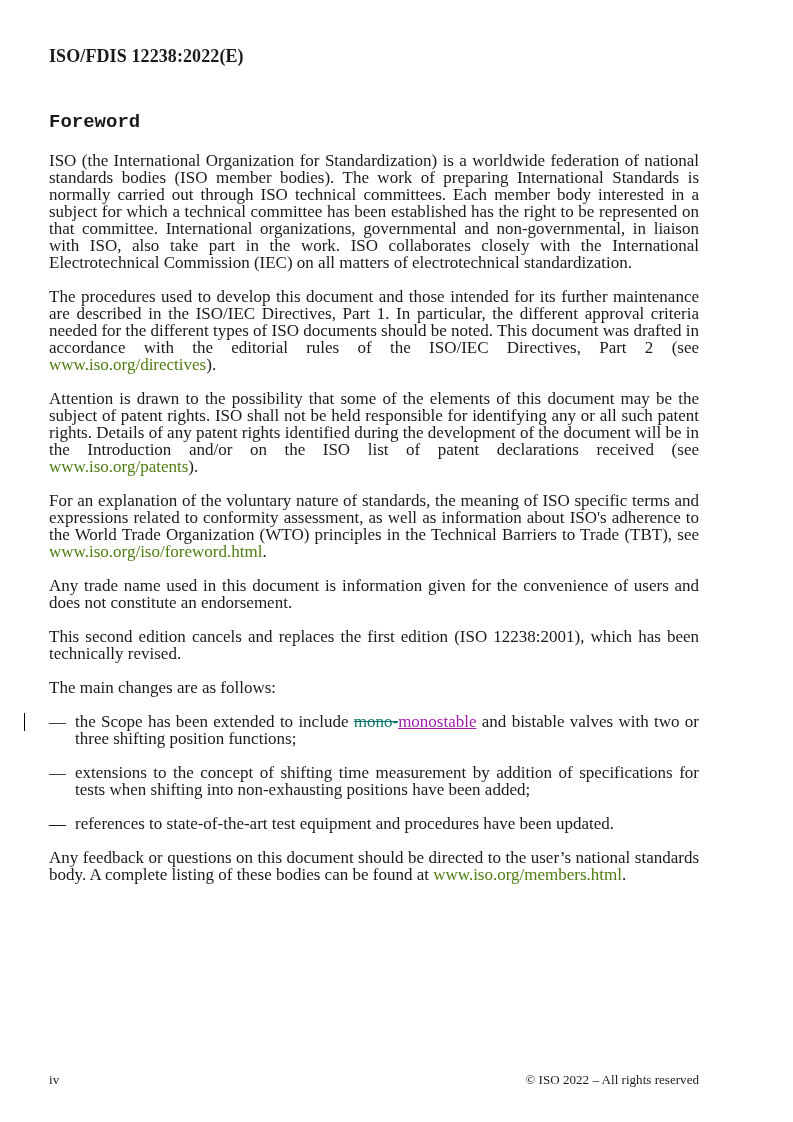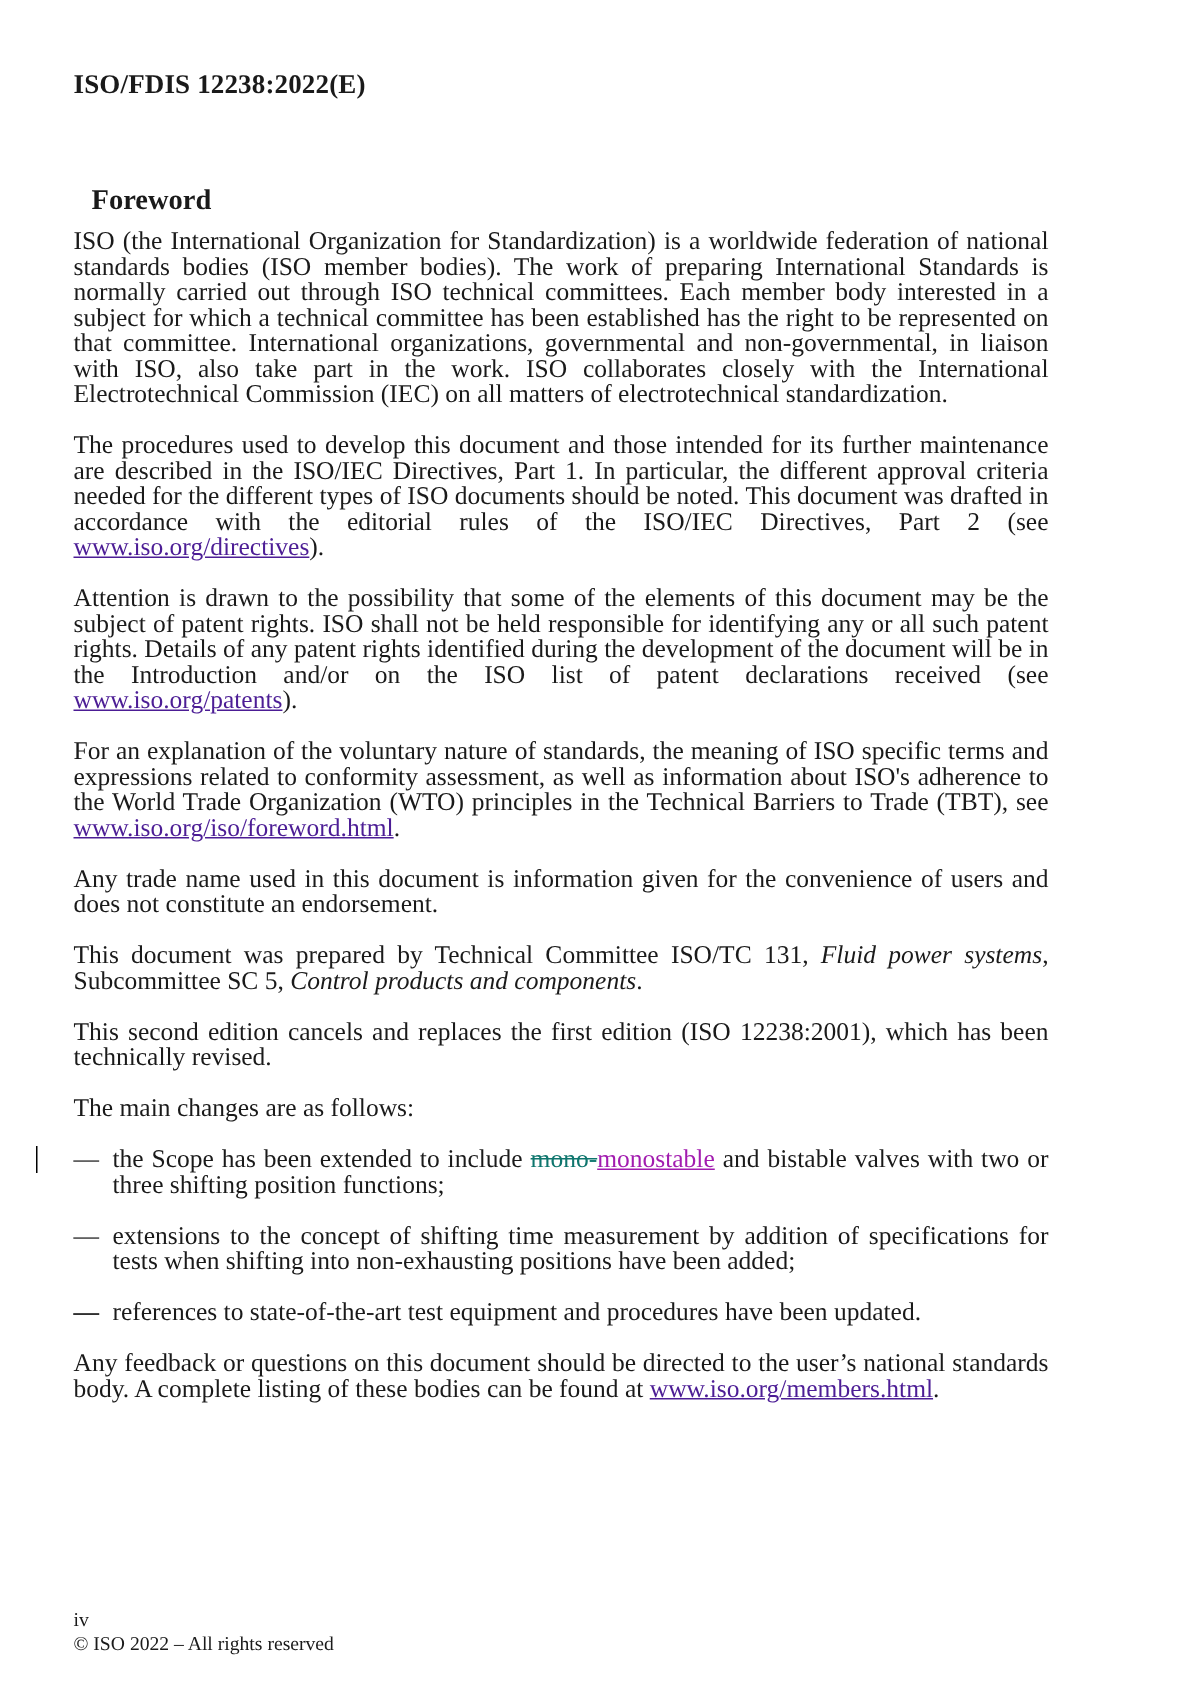--- a/index.html
+++ b/index.html
@@ -22,37 +22,37 @@
       font-size: 18px;
       font-weight: bold;
       letter-spacing: 0.1px;
     }
     .title {
       position: absolute;
       left: 49px;
       top: 111px;
       font-size: 19px;
       font-weight: bold;
-      margin: 12px;
+      margin: 0;
+      font-family: Liberation Mono, monospace;
     }
     .content {
       position: absolute;
       left: 49px;
       top: 152px;
       width: 650px;
       font-size: 17px;
       line-height: 17px;
     }
     .content p {
       margin: 0 0 17px 0;
       text-align: justify;
     }
     a.link {
-      color: #4c1d95;
-      text-decoration: underline;
+      color: #4d7c0f;
     }
     em { font-style: italic; }
     ul.changes {
       list-style: none;
       margin: 0;
       padding: 0;
       position: relative;
     }
     ul.changes li {
       position: relative;
@@ -82,42 +82,40 @@
       background: #000;
     }
     .footer {
       position: absolute;
       left: 49px;
       top: 1072px;
       width: 650px;
       font-size: 13.1px;
       display: flex;
       justify-content: space-between;
-      flex-direction: column;
     }
   </style>
 </head>
 <body>
 
 <div class="page-header">ISO/FDIS 12238:2022(E)</div>
 
 <h1 class="title">Foreword</h1>
 
 <div class="content">
   <p>ISO (the International Organization for Standardization) is a worldwide federation of national standards bodies (ISO member bodies). The work of preparing International Standards is normally carried out through ISO technical committees. Each member body interested in a subject for which a technical committee has been established has the right to be represented on that committee. International organizations, governmental and non-governmental, in liaison with ISO, also take part in the work. ISO collaborates closely with the International Electrotechnical Commission (IEC) on all matters of electrotechnical standardization.</p>
 
   <p><span>The procedures used to develop this document and those intended for its further maintenance are described in the ISO/IEC Directives, Part 1. In particular, the different approval criteria needed for the different types of ISO documents should be noted. This document was drafted in accordance with the editorial rules of the ISO/IEC Directives, Part 2 (see </span><a class="link">www.iso.org/directives</a><span>).</span></p>
 
   <p><span>Attention is drawn to the possibility that some of the elements of this document may be the subject of patent rights. ISO shall not be held responsible for identifying any or all such patent rights. Details of any patent rights identified during the development of the document will be in the Introduction and/or on the ISO list of patent declarations received (see </span><a class="link">www.iso.org/patents</a><span>).</span></p>
 
   <p><span>For an explanation of the voluntary nature of standards, the meaning of ISO specific terms and expressions related to conformity assessment, as well as information about ISO's adherence to the World Trade Organization (WTO) principles in the Technical Barriers to Trade (TBT), see </span><a class="link">www.iso.org/iso/foreword.html</a><span>.</span></p>
 
   <p>Any trade name used in this document is information given for the convenience of users and does not constitute an endorsement.</p>
 
-  <p><span>This document was prepared by Technical Committee ISO/TC 131, </span><em>Fluid power systems</em><span>, Subcommittee SC 5, </span><em>Control products and components</em><span>.</span></p>
 
   <p>This second edition cancels and replaces the first edition (ISO 12238:2001), which has been technically revised.</p>
 
   <p>The main changes are as follows:</p>
 
   <ul class="changes">
     <li>
       <span class="change-bar"></span>
       <span class="dash">—</span>
       <span>the Scope has been extended to include </span><span class="del">mono-</span><span class="ins">monostable</span><span> and bistable valves with two or three shifting position functions;</span>

